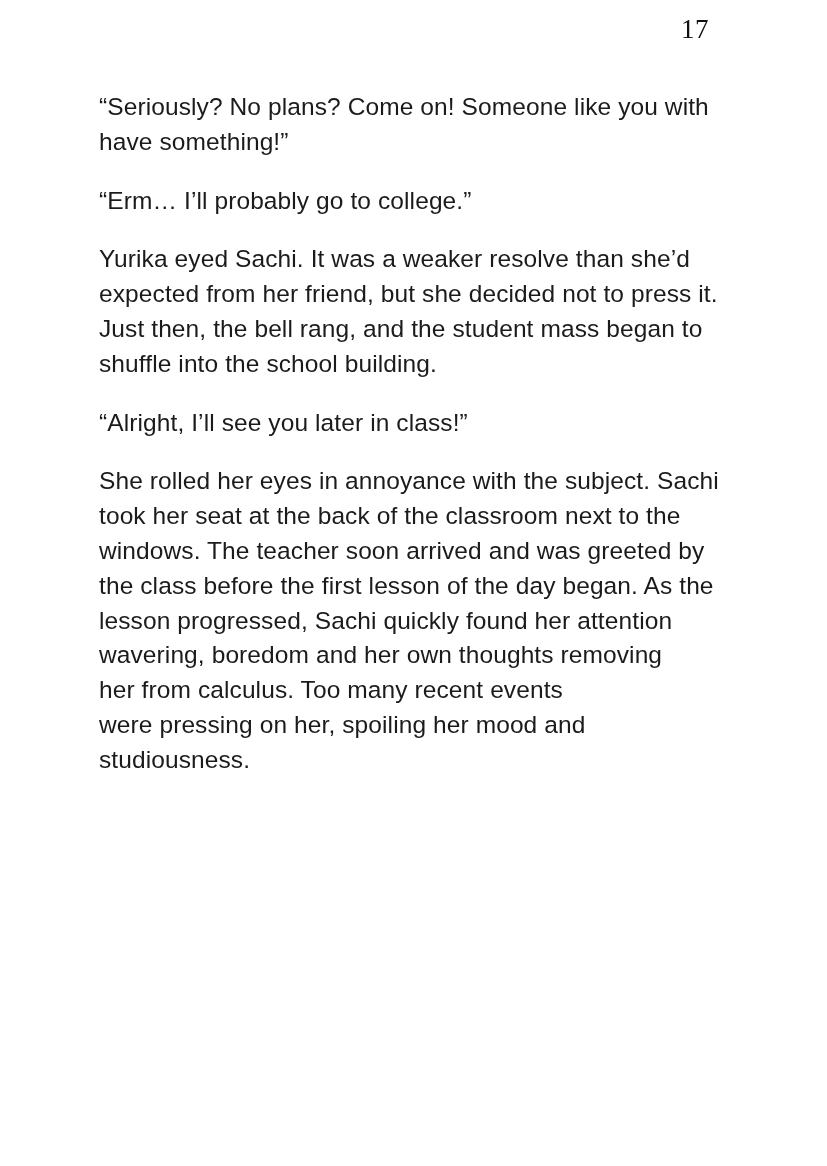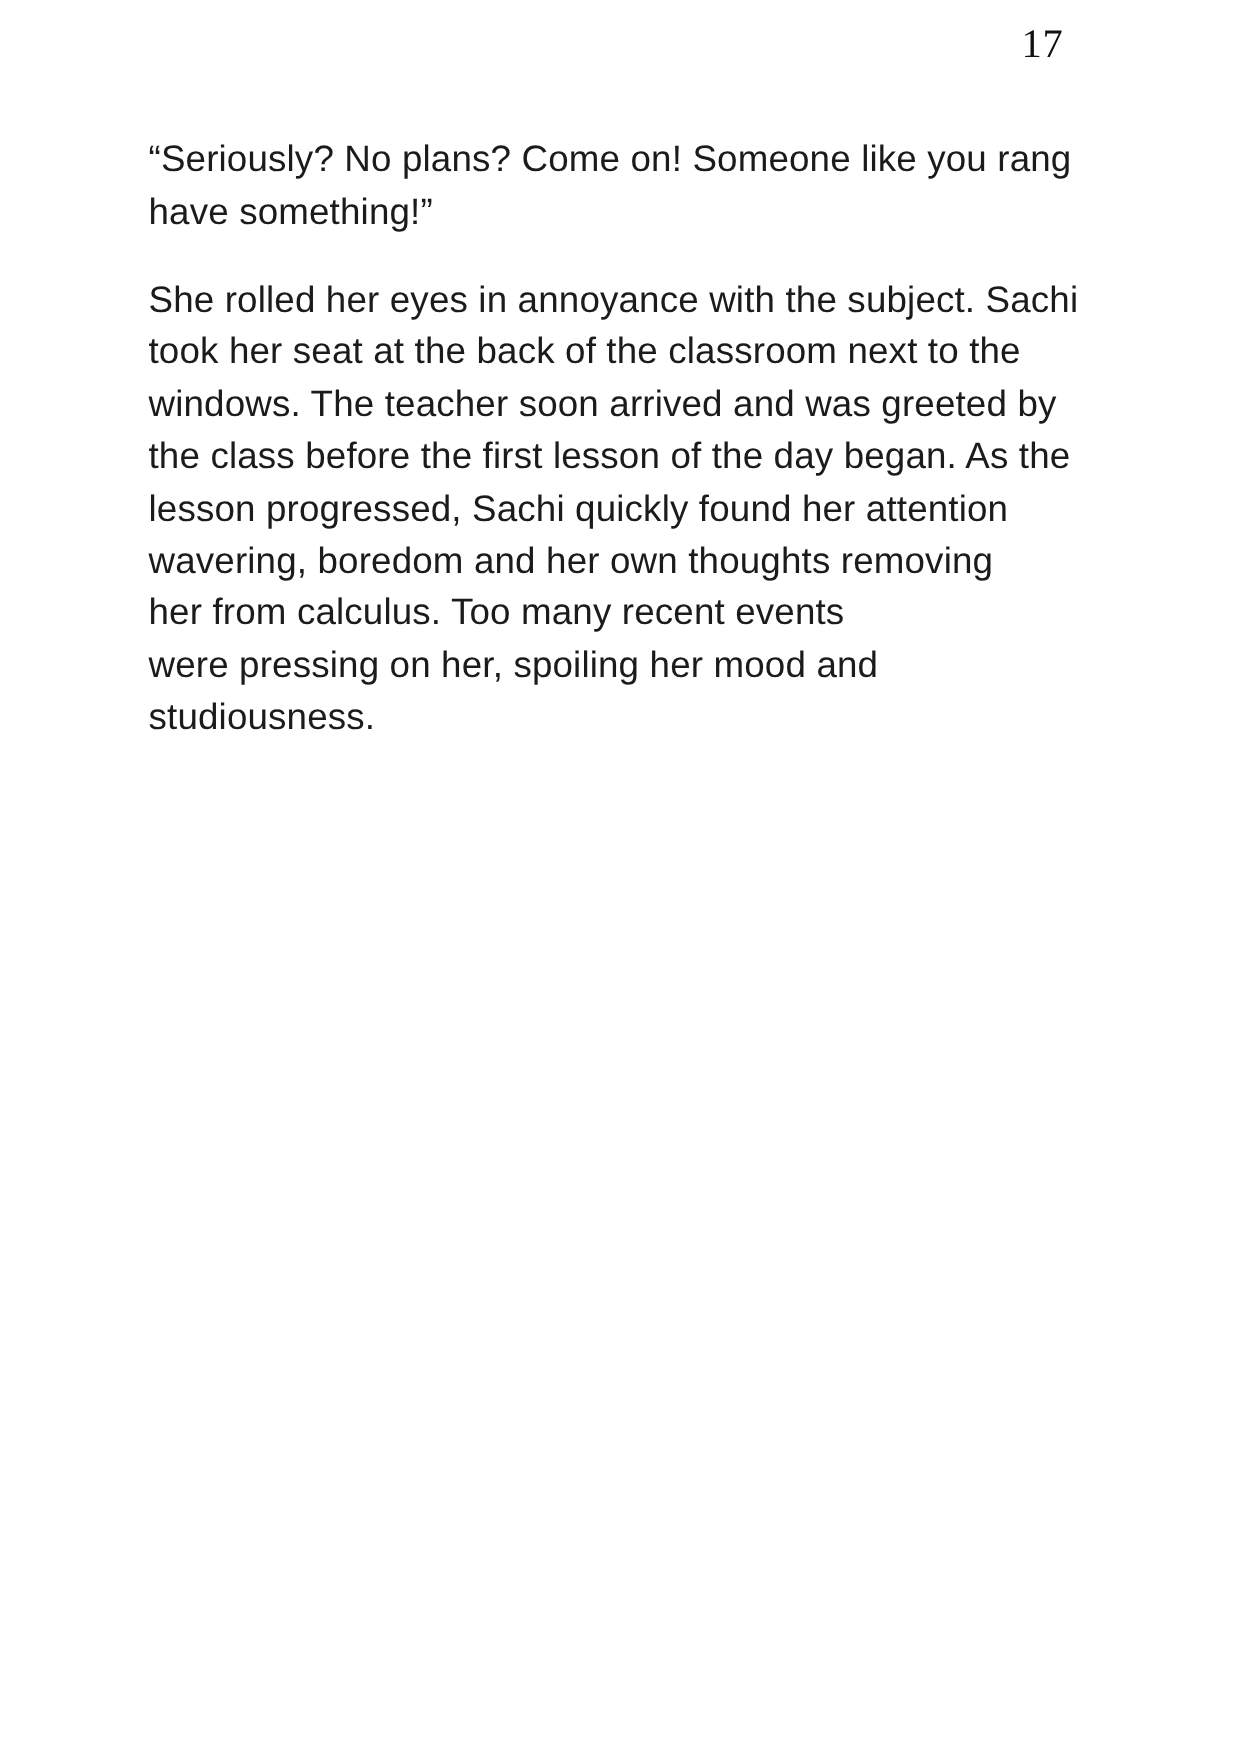--- a/index.html
+++ b/index.html
@@ -50,19 +50,22 @@
   }
 </style>
 </head>
 <body>
 
 <div class="page">
 
   <div class="page-number">17</div>
 
   <div class="body-text">
-    <p class="para">“Seriously? No plans? Come on! Someone like you rang have something!”</p>
+    <p class="para">“Seriously? No plans? Come on! Someone like you with have something!”</p>
+    <p class="para">“Erm… I’ll probably go to college.”</p>
+    <p class="para">Yurika eyed Sachi. It was a weaker resolve than she’d expected from her friend, but she decided not to press it. Just then, the bell rang, and the student mass began to shuffle into the school building.</p>
+    <p class="para">“Alright, I’ll see you later in class!”</p>
     <p class="para">She rolled her eyes in annoyance with the subject. Sachi took her seat at the back of the classroom next to the windows. The teacher soon arrived and was greeted by the class before the first lesson of the day began. As the lesson progressed, Sachi quickly found her attention wavering, boredom and her own thoughts removing
 her from calculus. Too many recent events
 were pressing on her, spoiling her mood and studiousness.</p>
   </div>
 
 </div>
 
 </body></html>

